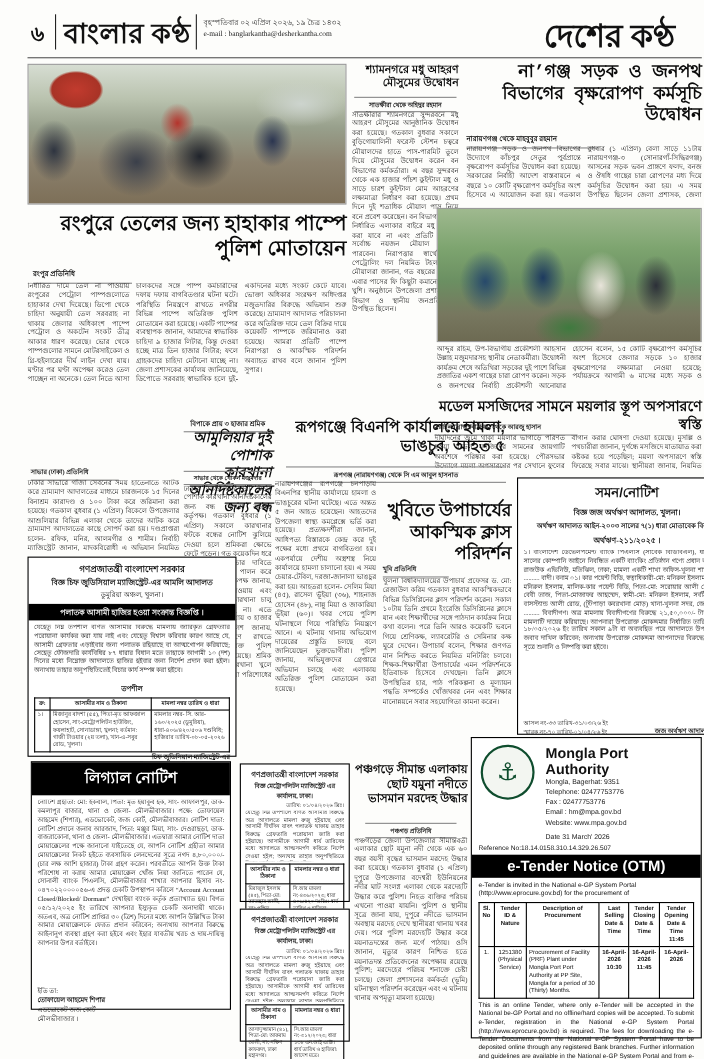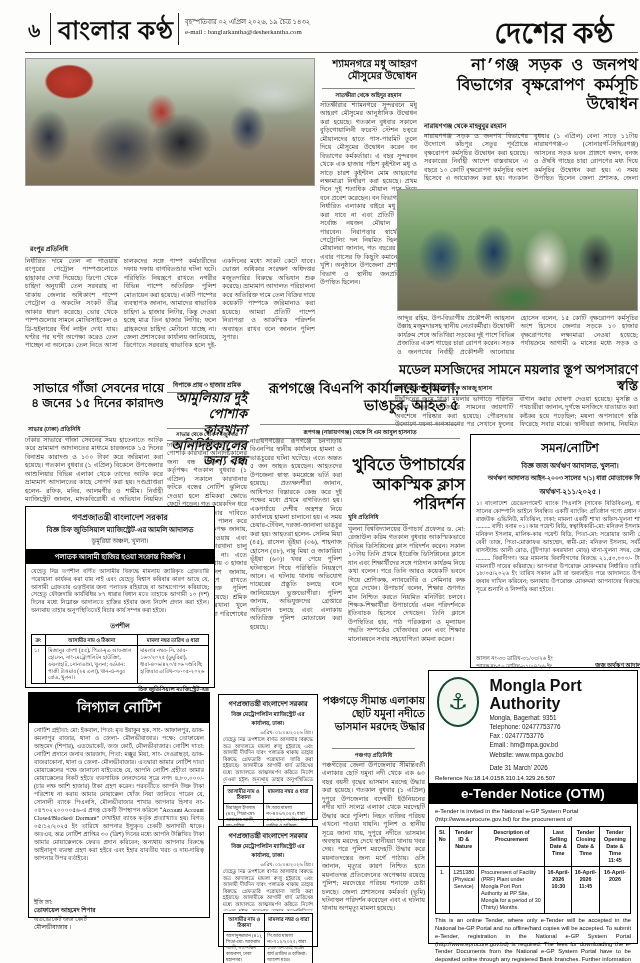--- a/index.html
+++ b/index.html
@@ -54,21 +54,21 @@
   .ctr { text-align:center; }
   .bold { font-weight:bold; }
   .small { font-size:5.8px; line-height:1.35; }
   .ntable { width:100%; border-collapse:collapse; margin-top:2px; }
   .ntable th,.ntable td { border:0.5px solid #000; font-size:5.2px; line-height:1.3; padding:1.5px 2px; vertical-align:top; text-align:left; }
   .ntable th { text-align:center; font-weight:bold; }
   .sig-r { text-align:right; font-size:5.8px; font-weight:bold; line-height:1.35; }
 
   
   .tender { border:1.5px solid #000; background:#fff; font-family:"Liberation Sans","DejaVu Sans",sans-serif; }
-  .t-org { font-size:16px; font-weight:bold; }
+  .t-org { font-size:13px; font-weight:bold; }
   .t-line { font-size:6.3px; line-height:1.45; color:#222; }
   .t-ref { font-size:6px; }
   .t-banner { font-size:13.5px; padding:3px 0; }
   .t-intro { font-size:6px; line-height:1.35; }
   .t-table { width:100%; border-collapse:collapse; margin-top:3px; }
   .t-table th,.t-table td { border:0.5px solid #000; font-size:5.4px; line-height:1.3; padding:2px; vertical-align:top; }
   .t-table th { text-align:center; }
   .t-table td { text-align:center; }
   .t-table td.left { text-align:left; }
   .t-note { font-size:5.8px; line-height:1.35; text-align:justify; margin-top:3px; }
@@ -85,38 +85,38 @@
   <div class="abs masthead" style="left:58px; top:11px;">বাংলার কণ্ঠ</div>
   <div class="abs vrule" style="left:178px; top:13px; height:32px;"></div>
   <div class="abs dateline" style="left:185px; top:17px; width:150px;">
     <div>বৃহস্পতিবার ০২ এপ্রিল ২০২৬, ১৯ চৈত্র ১৪৩২</div>
     <div>e-mail : banglarkantha@desherkantha.com</div>
   </div>
   <div class="abs logo" style="left:470px; top:10px; width:168px;">দেশের কণ্ঠ</div>
   <div class="abs hrule" style="left:25px; top:52px; width:613px;"></div>
 
   <div class="abs photo photo-pump" style="left:25px; top:58px; width:290px; height:128px;" title="রংপুরে পেট্রোল পাম্পে তেলের জন্য অপেক্ষমাণ মোটরসাইকেল চালকদের ভিড়"></div>
+  <div class="abs headline" style="left:25px; top:192px; width:290px; font-size:18.5px;">রংপুরে তেলের জন্য হাহাকার পাম্পে পুলিশ মোতায়েন</div>
   <div class="abs byline" style="left:30px; top:244px; width:90px;">রংপুর প্রতিনিধি</div>
   <div class="abs body-text cols3" style="left:25px; top:257px; width:290px; height:120px; overflow:hidden;">নির্ধারিত দামে তেল না পাওয়ায় রংপুরের পেট্রোল পাম্পগুলোতে হাহাকার দেখা দিয়েছে। ডিপো থেকে চাহিদা অনুযায়ী তেল সরবরাহ না থাকায় জেলার অধিকাংশ পাম্পে পেট্রোল ও অকটেন সংকট তীব্র আকার ধারণ করেছে। ভোর থেকে পাম্পগুলোর সামনে মোটরসাইকেল ও থ্রি-হুইলারের দীর্ঘ লাইন দেখা যায়। ঘণ্টার পর ঘণ্টা অপেক্ষা করেও তেল পাচ্ছেন না অনেকে। তেল নিতে আসা চালকদের সঙ্গে পাম্প কর্মচারীদের দফায় দফায় বাগবিতণ্ডার ঘটনা ঘটে। পরিস্থিতি নিয়ন্ত্রণে রাখতে নগরীর বিভিন্ন পাম্পে অতিরিক্ত পুলিশ মোতায়েন করা হয়েছে। একটি পাম্পের ব্যবস্থাপক জানান, আমাদের স্বাভাবিক চাহিদা ৯ হাজার লিটার, কিন্তু দেওয়া হচ্ছে মাত্র তিন হাজার লিটার; ফলে গ্রাহকদের চাহিদা মেটানো যাচ্ছে না। জেলা প্রশাসকের কার্যালয় জানিয়েছে, ডিপোতে সরবরাহ স্বাভাবিক হলে দুই-একদিনের মধ্যে সংকট কেটে যাবে। ভোক্তা অধিকার সংরক্ষণ অধিদপ্তর মজুতদারির বিরুদ্ধে অভিযান শুরু করেছে। ভ্রাম্যমাণ আদালত পরিচালনা করে অতিরিক্ত দামে তেল বিক্রির দায়ে কয়েকটি পাম্পকে জরিমানাও করা হয়েছে। আমরা প্রতিটি পাম্পে নিরাপত্তা ও আকস্মিক পরিদর্শন অব্যাহত রাখব বলে জানান পুলিশ সুপার।</div>
 
   <div class="abs headline" style="left:320px; top:58px; width:97px; font-size:10px;">শ্যামনগরে মধু আহরণ মৌসুমের উদ্বোধন</div>
   <div class="abs byline c" style="left:322px; top:88px; width:93px; text-align:center; font-size:5.6px;">সাতক্ষীরা থেকে অহিদুর রহমান</div>
   <div class="abs body-text" style="left:320px; top:101px; width:97px; height:276px; overflow:hidden;">সাতক্ষীরার শ্যামনগরে সুন্দরবনে মধু আহরণ মৌসুমের আনুষ্ঠানিক উদ্বোধন করা হয়েছে। গতকাল বুধবার সকালে বুড়িগোয়ালিনী ফরেস্ট স্টেশন চত্বরে মৌয়ালদের হাতে পাস-পারমিট তুলে দিয়ে মৌসুমের উদ্বোধন করেন বন বিভাগের কর্মকর্তারা। এ বছর সুন্দরবন থেকে এক হাজার পাঁচশ কুইন্টাল মধু ও সাড়ে চারশ কুইন্টাল মোম আহরণের লক্ষ্যমাত্রা নির্ধারণ করা হয়েছে। প্রথম দিনে দুই শতাধিক মৌয়াল পাস নিয়ে বনে প্রবেশ করেছেন। বন বিভাগ জানায়, নির্ধারিত এলাকার বাইরে মধু আহরণ করা যাবে না এবং প্রতিটি নৌকায় সর্বোচ্চ নয়জন মৌয়াল থাকতে পারবেন। নিরাপত্তার স্বার্থে স্মার্ট পেট্রোলিং দল নিয়মিত টহল দেবে। মৌয়ালরা জানান, গত বছরের তুলনায় এবার পাসের ফি কিছুটা কমানোয় তারা খুশি। অনুষ্ঠানে উপজেলা প্রশাসন, বন বিভাগ ও স্থানীয় জনপ্রতিনিধিরা উপস্থিত ছিলেন।</div>
 
   <div class="abs headline" style="left:424px; top:57px; width:214px; font-size:16px;font-family:Liberation Mono, monospace;">না’গঞ্জ সড়ক ও জনপথ বিভাগের বৃক্ষরোপণ কর্মসূচি উদ্বোধন</div>
   <div class="abs byline" style="left:424px; top:121px; width:120px;">নারায়ণগঞ্জ থেকে মাহবুবুর রহমান</div>
   <div class="abs body-text cols2" style="left:424px; top:132px; width:214px; height:54px; overflow:hidden;">নারায়ণগঞ্জ সড়ক ও জনপথ বিভাগের উদ্যোগে কাঁচপুর সেতুর পূর্বপ্রান্তে বৃক্ষরোপণ কর্মসূচির উদ্বোধন করা হয়েছে। সরকারের নির্বাহী আদেশ বাস্তবায়নে এ বছরে ১০ কোটি বৃক্ষরোপণ কর্মসূচির অংশ হিসেবে এ আয়োজন করা হয়। গতকাল বুধবার (১ এপ্রিল) বেলা সাড়ে ১১টায় নারায়ণগঞ্জ-৩ (সোনারগাঁ-সিদ্ধিরগঞ্জ) আসনের সড়ক ভবন প্রাঙ্গণে ফলদ, বনজ ও ঔষধি গাছের চারা রোপণের মধ্য দিয়ে কর্মসূচির উদ্বোধন করা হয়। এ সময় উপস্থিত ছিলেন জেলা প্রশাসক, জেলা পুলিশ সুপার, সওজ নির্বাহী প্রকৌশলীসহ বিভিন্ন দপ্তরের কর্মকর্তারা।</div>
   <div class="abs photo photo-tree" style="left:397px; top:189px; width:241px; height:122px;" title="নারায়ণগঞ্জে বৃক্ষরোপণ কর্মসূচির উদ্বোধন অনুষ্ঠানে অতিথিরা"></div>
   <div class="abs body-text cols2" style="left:397px; top:314px; width:241px; height:44px; overflow:hidden;">আব্দুর রহিম, উপ-বিভাগীয় প্রকৌশলী আহসান উল্লাহ মজুমদারসহ স্থানীয় নেতাকর্মীরা। উদ্বোধনী কার্যক্রম শেষে অতিথিরা সড়কের দুই পাশে বিভিন্ন প্রজাতির একশ গাছের চারা রোপণ করেন। সড়ক ও জনপথের নির্বাহী প্রকৌশলী আনোয়ার হোসেন বলেন, ১৫ কোটি বৃক্ষরোপণ কর্মসূচির অংশ হিসেবে জেলার সড়কে ১০ হাজার বৃক্ষরোপণের লক্ষ্যমাত্রা নেওয়া হয়েছে; পর্যায়ক্রমে আগামী ৬ মাসের মধ্যে সড়ক ও জনপথের দুই পাশে বৃক্ষরোপণ কার্যক্রম সম্পন্ন করা হবে।</div>
 
   <div class="abs headline" style="left:395px; top:362px; width:243px; font-size:13px;">মডেল মসজিদের সামনে ময়লার স্তূপ অপসারণে স্বস্তি</div>
   <div class="abs byline" style="left:395px; top:383px; width:130px; font-size:5.8px;">সরাইল (ব্রাহ্মণবাড়িয়া) থেকে আরজু হাসান</div>
   <div class="abs body-text cols2" style="left:395px; top:395px; width:243px; height:34px; overflow:hidden;">দীর্ঘদিনের জমে থাকা ময়লার ভাগাড়ে পরিণত হওয়া মডেল মসজিদের সামনের জায়গাটি অবশেষে পরিষ্কার করা হয়েছে। পৌরসভার উদ্যোগে ময়লা অপসারণের পর সেখানে ফুলের বাগান করার ঘোষণা দেওয়া হয়েছে। মুসল্লি ও পথচারীরা জানান, দুর্গন্ধে মসজিদে যাতায়াত করা কষ্টকর হয়ে পড়েছিল; ময়লা অপসারণে স্বস্তি ফিরেছে সবার মাঝে। স্থানীয়রা জানায়, নিয়মিত বর্জ্য অপসারণ না হওয়ায় এখানে পুনরায় ময়লার স্তূপ জমার আশঙ্কা রয়েছে। পৌর প্রশাসক জানিয়েছেন, নির্দিষ্ট স্থানে ডাস্টবিন স্থাপন করা হবে এবং নিয়মিত পরিচ্ছন্নতা কার্যক্রম চালানো হবে। এ ছাড়া যত্রতত্র ময়লা ফেললে জরিমানার ব্যবস্থা নেওয়া হবে বলেও জানানো হয়। পরিবেশকর্মী, সমাজসেবক ও সচেতন ব্যবসায়ীরা বিভিন্ন সময় প্রতিবাদ, মানববন্ধন ও স্বাস্থ্যঝুঁকির কথা জানিয়ে আসছিলেন; অবশেষে প্রশাসনের উদ্যোগে তা অপসারণ হওয়ায় সন্তোষ প্রকাশ করেছেন সবাই।</div>
 
-  <div class="abs headline" style="left:28px; top:381px; width:136px; font-size:12px;">সাভারে গাঁজা সেবনের দায়ে ৪ জনের ১৫ দিনের কারাদণ্ড</div>
   <div class="abs byline" style="left:28px; top:424px; width:80px; font-size:5.8px;">সাভার (ঢাকা) প্রতিনিধি</div>
   <div class="abs body-text" style="left:25px; top:436px; width:138px; height:66px; overflow:hidden;">ঢাকার সাভারে গাঁজা সেবনের সময় হাতেনাতে আটক করে ভ্রাম্যমাণ আদালতের মাধ্যমে চারজনকে ১৫ দিনের বিনাশ্রম কারাদণ্ড ও ১০০ টাকা করে জরিমানা করা হয়েছে। গতকাল বুধবার (১ এপ্রিল) বিকেলে উপজেলার আশুলিয়ার বিভিন্ন এলাকা থেকে তাদের আটক করে ভ্রাম্যমাণ আদালতের কাছে সোপর্দ করা হয়। দণ্ডপ্রাপ্তরা হলেন- রফিক, মনির, আলমগীর ও শামীম। নির্বাহী ম্যাজিস্ট্রেট জানান, মাদকবিরোধী এ অভিযান নিয়মিত চলবে। পরে তাদের ঢাকা জেলা কারাগারে পাঠানো হয়।</div>
 
   <div class="abs kicker" style="left:167px; top:380px; width:80px;">বিপাকে প্রায় ৩ হাজার শ্রমিক</div>
   <div class="abs headline" style="left:167px; top:390px; width:80px; font-size:13px;font-style:italic;">আমুলিয়ার দুই পোশাক কারখানা অনির্দিষ্টকালের জন্য বন্ধ</div>
   <div class="abs byline c" style="left:167px; top:428px; width:80px; text-align:center; font-size:5.4px;">সাভার থেকে খোকন মজুমদার</div>
   <div class="abs body-text" style="left:167px; top:441px; width:80px; height:247px; overflow:hidden;">ঢাকার আশুলিয়ার দুটি তৈরি পোশাক কারখানা অনির্দিষ্টকালের জন্য বন্ধ ঘোষণা করেছে কর্তৃপক্ষ। গতকাল বুধবার (১ এপ্রিল) সকালে কারখানার ফটকে বন্ধের নোটিশ ঝুলিয়ে দেওয়া হলে শ্রমিকরা ক্ষোভে ফেটে পড়েন। গত কয়েকদিন ধরে বকেয়া বেতন-ভাতার দাবিতে শ্রমিকরা কর্মবিরতি পালন করে আসছিলেন। মালিকপক্ষ জানায়, ক্রয়াদেশ কমে যাওয়ায় এবং আর্থিক সংকটে কারখানা চালু রাখা সম্ভব হচ্ছে না। এতে বিপাকে পড়েছেন প্রায় ৩ হাজার শ্রমিক। শিল্প পুলিশ জানায়, পরিস্থিতি নিয়ন্ত্রণে রাখতে এলাকায় অতিরিক্ত পুলিশ মোতায়েন করা হয়েছে। শ্রমিক নেতারা দ্রুত কারখানা খুলে দেওয়ার এবং বকেয়া পরিশোধের দাবি জানিয়েছেন।</div>
 
   <div class="abs headline" style="left:237px; top:380px; width:222px; font-size:14px;">রূপগঞ্জে বিএনপি কার্যালয়ে হামলা, ভাঙচুর, আহত ৫</div>
   <div class="abs byline c" style="left:260px; top:424px; width:200px; text-align:center; font-size:5.8px;">রূপগঞ্জ (নারায়ণগঞ্জ) থেকে সি এম আবুল হাসনাত</div>

